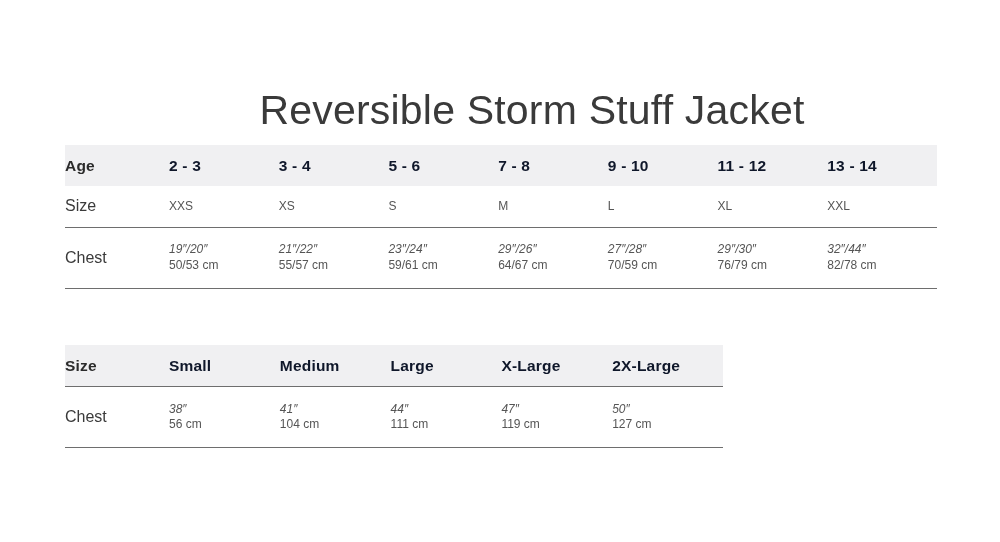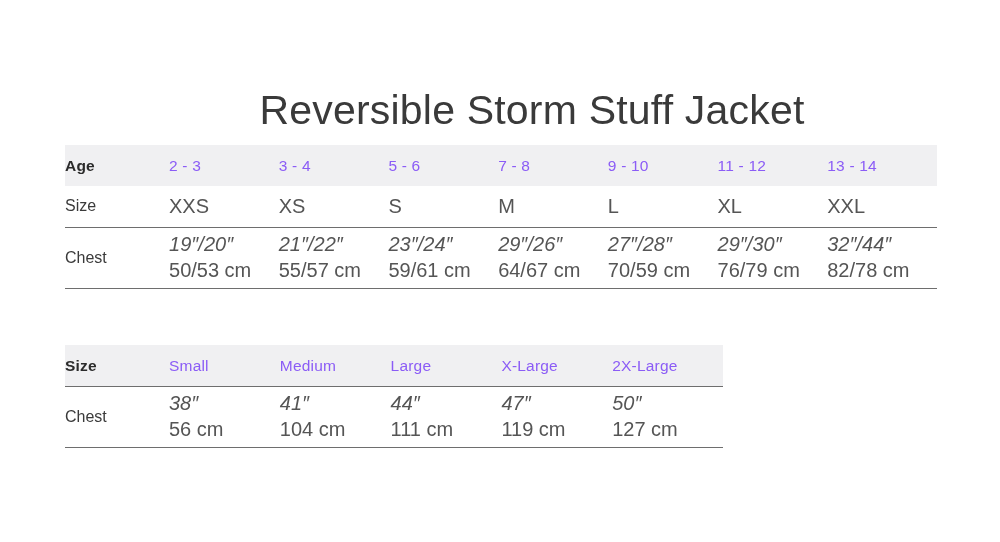--- a/index.html
+++ b/index.html
@@ -49,30 +49,30 @@
     vertical-align: middle;
     padding: 0;
     font-weight: 400;
   }
 
   
   .size-table thead tr {
     background: #f0f0f2;
   }
   .size-table thead th {
-    color: #8b5cf6;
-    font-weight: 400;
+    color: #0f172a;
+    font-weight: 700;
     font-size: 15.5px;
     height: 41px;
     letter-spacing: 0.2px;
   }
 
   .size-table tbody td {
     color: #555555;
-    font-size: 20px;
+    font-size: 12px;
   }
 
   
   .size-table .rowlabel {
     color: #3a3a3a;
     font-size: 16px;
   }
   .size-table thead .rowlabel {
     color: #2b2b2b;
     font-weight: 700;

